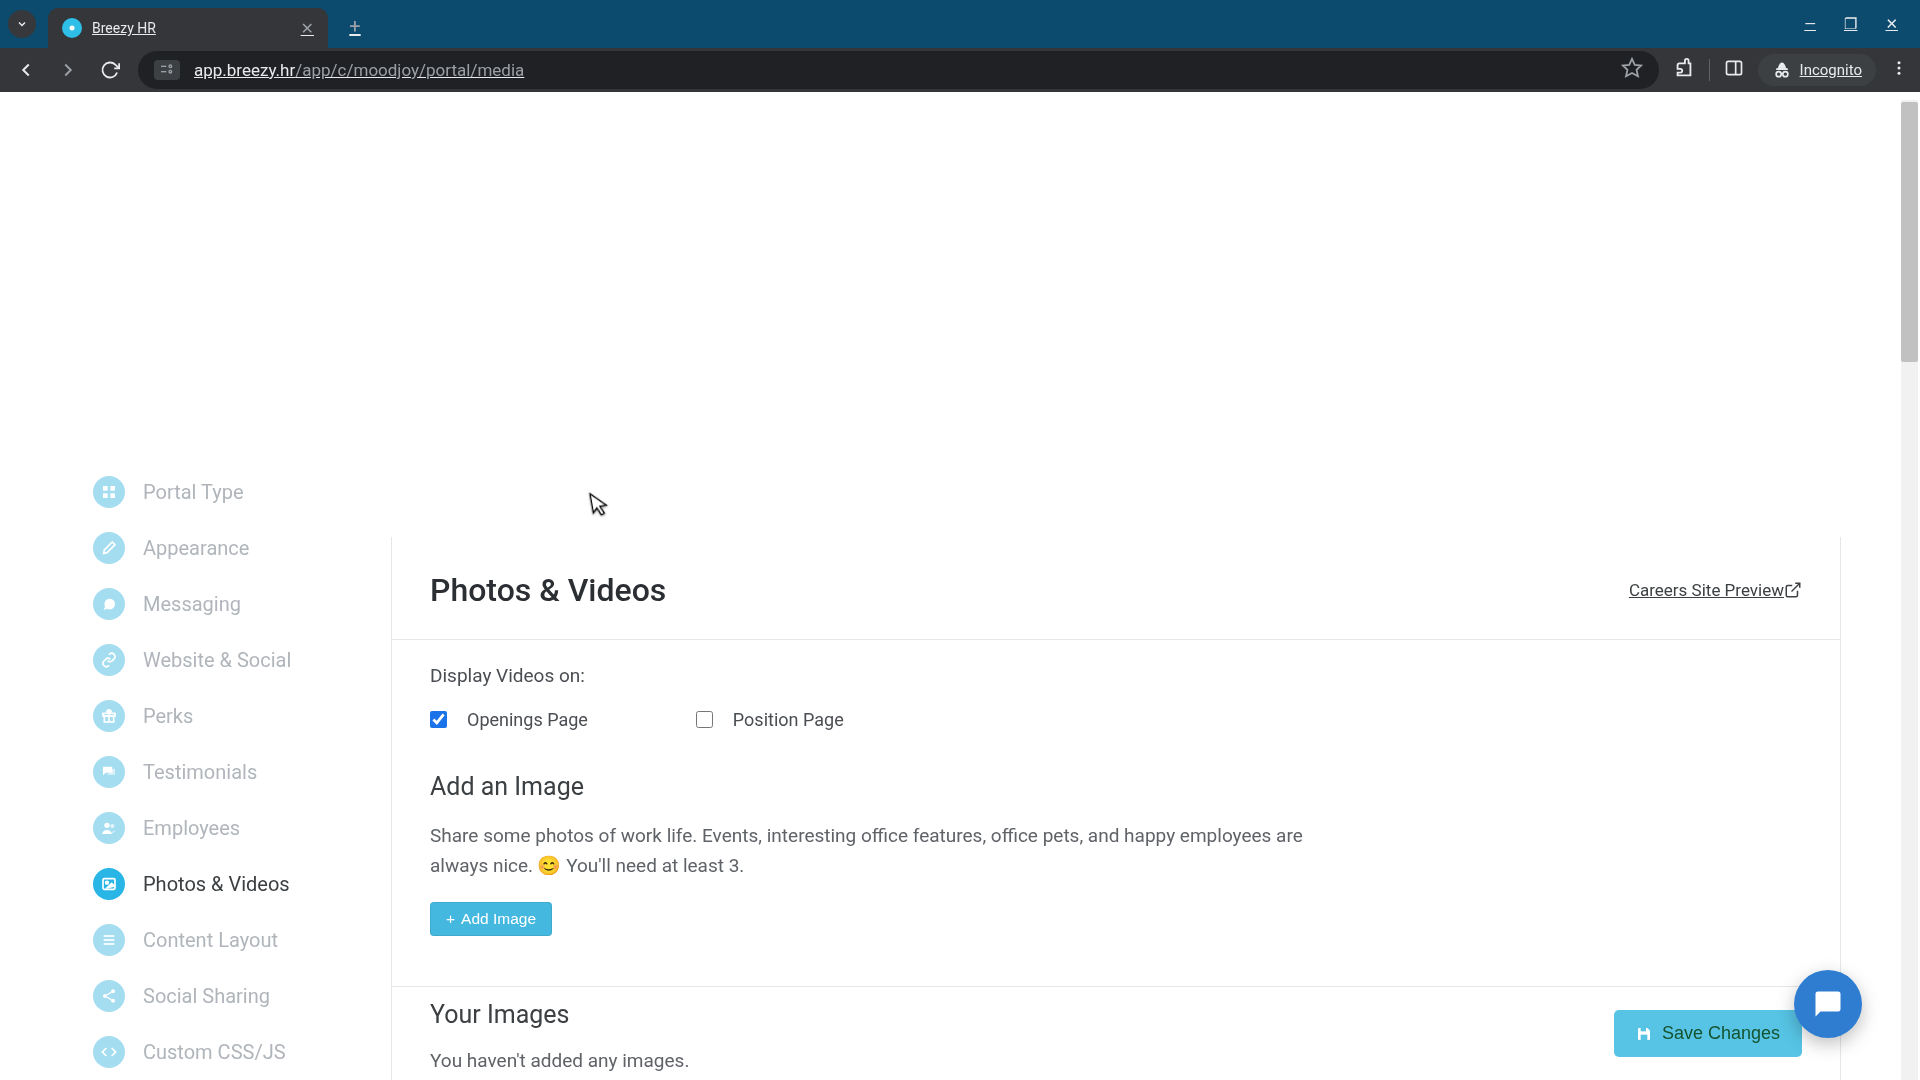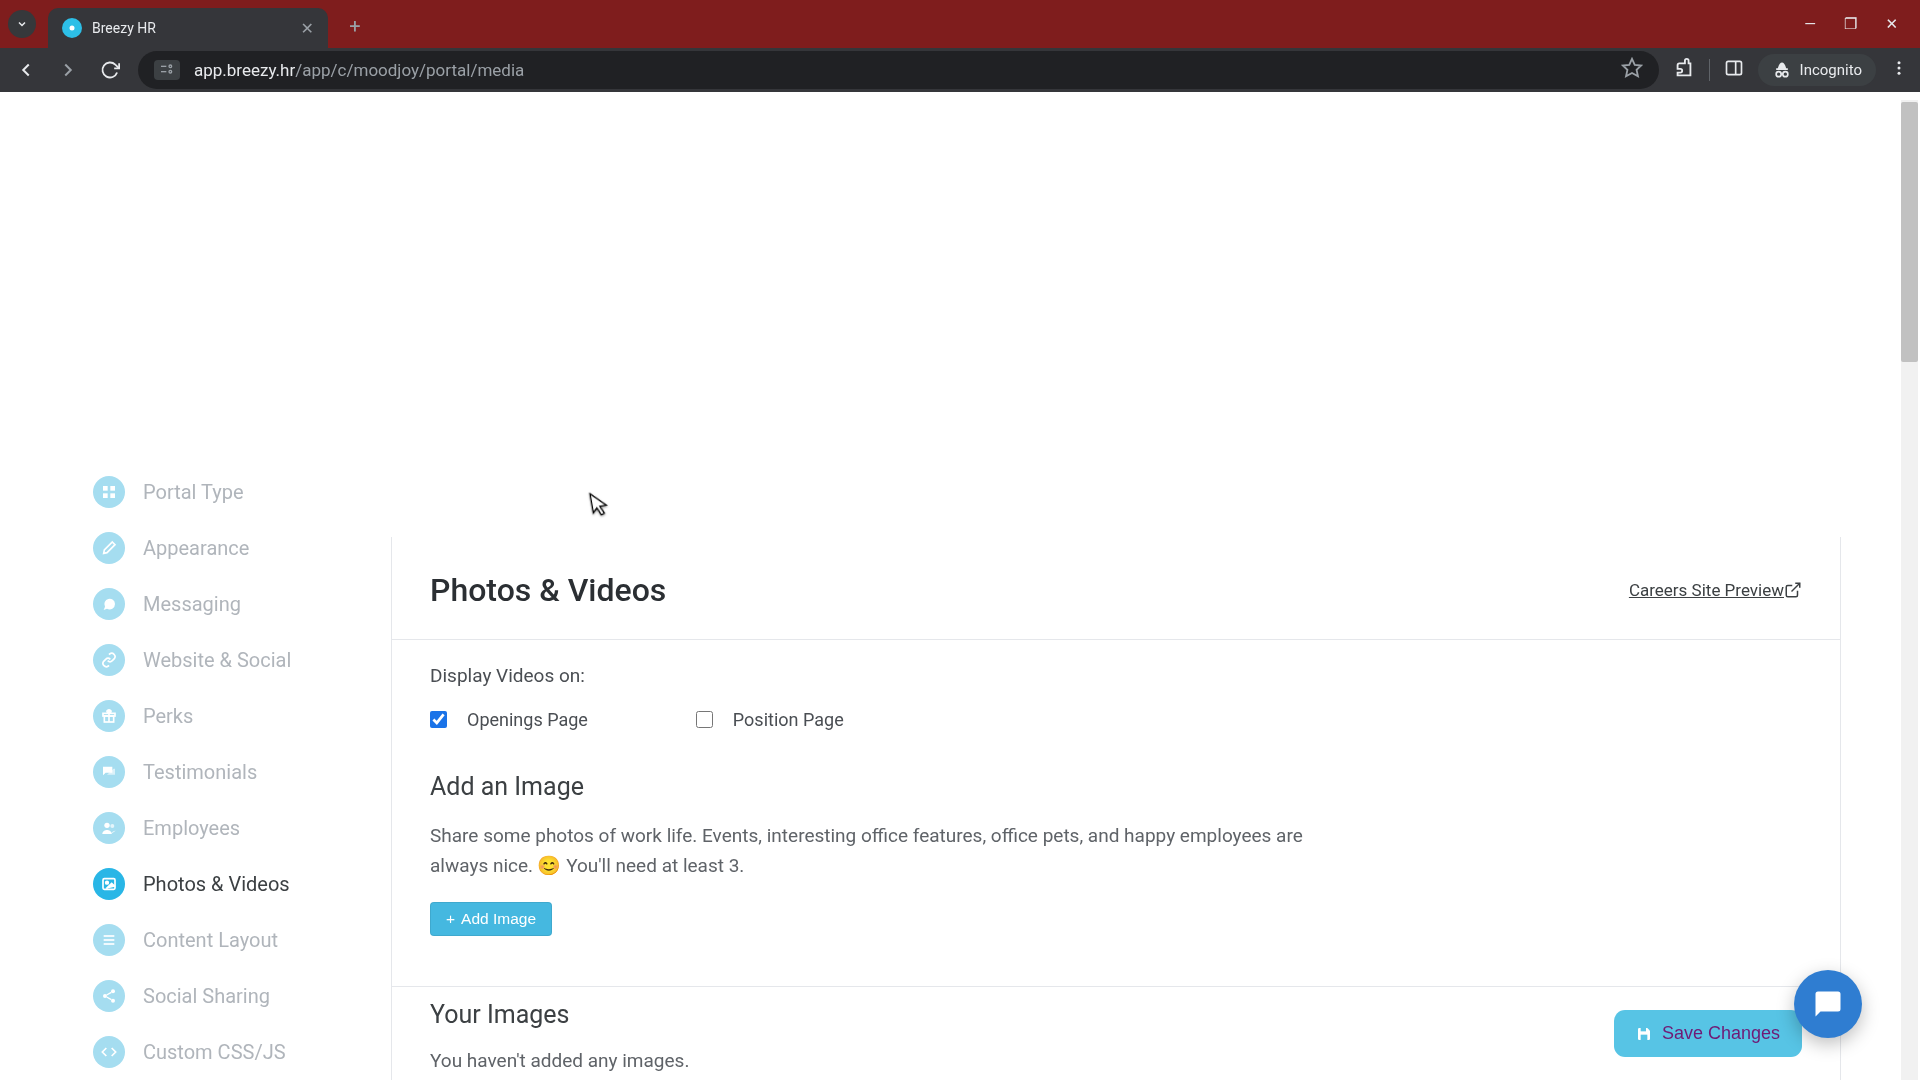--- a/index.html
+++ b/index.html
@@ -6,21 +6,21 @@
   body {
     font-family: -apple-system, BlinkMacSystemFont, "Segoe UI", Roboto, Arial, sans-serif;
     background: #fff;
     width: 1920px;
     height: 1080px;
     overflow: hidden;
     position: relative;
   }
 
   
-  .browser-chrome { background: #7f1d1d; color: #e8eaed; }
+  .browser-chrome { background: #0c4a6e; color: #e8eaed; text-decoration: underline; }
   .titlebar { height: 48px; display: flex; align-items: center; padding: 0 8px; }
   .tab-dropdown { width: 28px; height: 28px; border-radius: 50%; background: #36383b; display:flex; align-items:center; justify-content:center; margin-right: 12px; }
   .tab {
     background: #35363a; height: 40px; border-radius: 10px 10px 0 0;
     display: flex; align-items: center; padding: 0 14px; min-width: 280px; gap: 10px;
     margin-top: 8px;
   }
   .tab-favicon {
     width: 20px; height: 20px; border-radius: 50%; background: #2dbfe7;
     display:flex; align-items:center; justify-content:center; color:#fff; font-size:12px; font-weight:bold;
@@ -96,22 +96,22 @@
 
   .empty-text { font-size:19px; color:#5f6368; margin-top:18px; }
 
   .footer-bar {
     position:absolute; left:0; right:0; bottom:0;
     border-top:1px solid #e5e7eb; height: 94px;
     display:flex; align-items:center; justify-content:flex-end; padding-right: 38px;
   }
   .btn-save {
     display:inline-flex; align-items:center; gap:10px;
-    background:#57c4e5; color:#701a75; border:none;
-    padding: 13px 22px; border-radius:11px; font-size:18px; cursor:pointer;
+    background:#57c4e5; color:#14532d; border:none;
+    padding: 13px 22px; border-radius:5px; font-size:18px; cursor:pointer;
   }
 
   .cursor {
     position:absolute; top: 490px; left: 590px; pointer-events:none;
     font-size:20px; transform: rotate(-10deg);
   }
   .cursor svg { filter: drop-shadow(0 1px 1px rgba(0,0,0,.4)); }
 
   .chat-fab {
     position:absolute; right: 58px; bottom: 42px;

